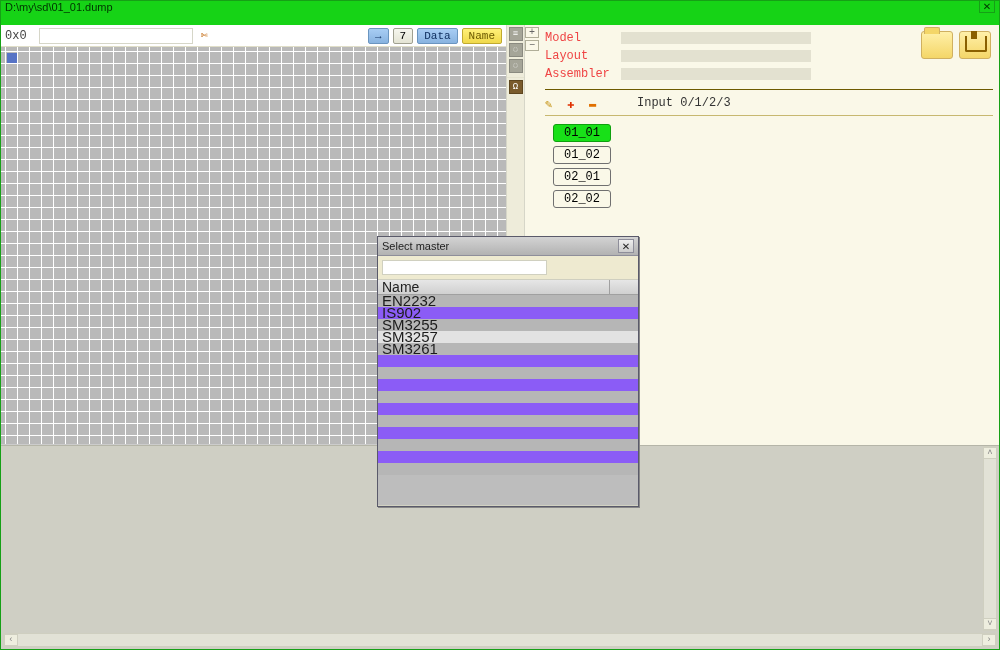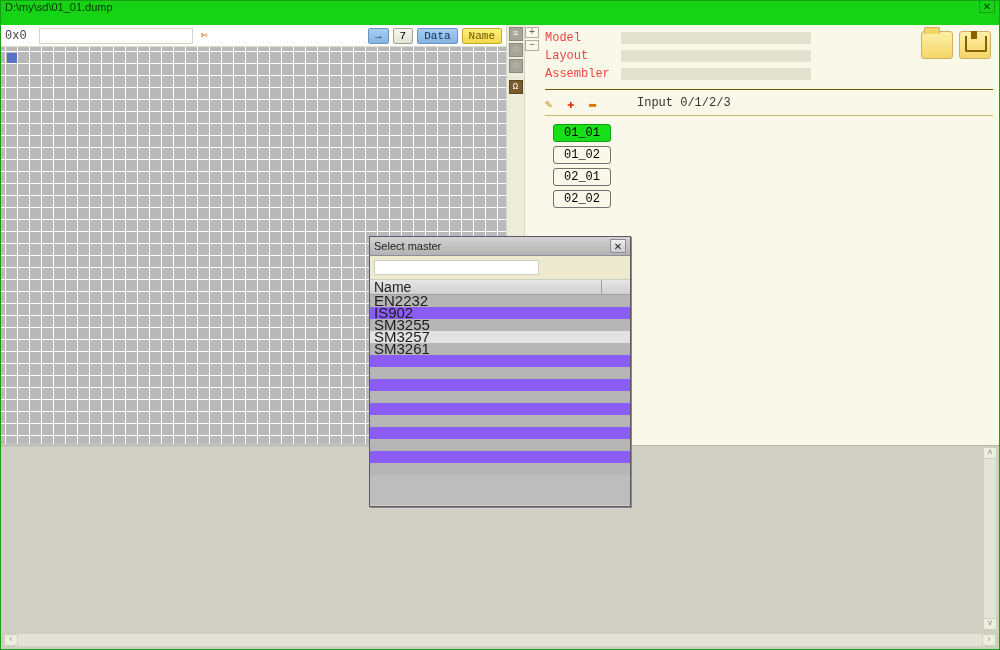--- a/index.html
+++ b/index.html
@@ -54,21 +54,21 @@
   .chips { display:flex; flex-direction:column; gap:4px; padding-left:8px; }
   .chip { border:1px solid #707070; border-radius:3px; padding:1px 8px; width:58px; text-align:center; font-family:"Courier New",monospace; background:#faf8e8; cursor:pointer; }
   .chip.active { background:#18e018; border-color:#0ea00e; }
 
   .lower { flex:1; background:#cfcfc4; position:relative; border-top:1px solid #b5b5a8; }
   .hscroll { position:absolute; left:2px; right:2px; bottom:2px; height:14px; background:#e2e2d6; border:1px solid #cfcfc0; display:flex; justify-content:space-between; align-items:center; }
   .sc-arrow { width:14px; height:12px; background:#eeeedf; border:1px solid #cfcfc0; font-size:9px; color:#888; display:flex; align-items:center; justify-content:center; }
   .vscroll { position:absolute; right:2px; top:0px; bottom:18px; width:14px; background:#e2e2d6; border:1px solid #cfcfc0; display:flex; flex-direction:column; justify-content:space-between; align-items:center; }
 
   
-  .dialog { position:absolute; left:369px; top:236px; width:262px; height:271px; border:1px solid #5a5a6a; background:#d2d2c2; box-shadow:1px 1px 0 #888; font-family:"Segoe UI", Arial, sans-serif; font-size:11px; }
+  .dialog { position:absolute; left:377px; top:236px; width:262px; height:271px; border:1px solid #5a5a6a; background:#d2d2c2; box-shadow:1px 1px 0 #888; font-family:"Segoe UI", Arial, sans-serif; font-size:11px; }
   .dlg-title { height:19px; background:linear-gradient(#d3d3d3,#b2b2b2); display:flex; align-items:center; justify-content:space-between; padding:0 4px; border-bottom:1px solid #8e8e9a; color:#222; }
   .dlg-close { width:16px; height:14px; border:1px solid #8e8e9a; background:linear-gradient(#eee,#ccc); font-size:10px; display:flex; align-items:center; justify-content:center; cursor:pointer; }
   .dlg-search { padding:4px; background:#eeead0; border-bottom:1px solid #cfcfc0; }
   .dlg-search input { width:165px; height:15px; border:1px solid #d0d0c0; background:#fff; font-size:11px; padding:0 2px; }
   .dlg-body { height:225px; overflow:hidden; position:relative; background:#bdbdbd; }
   .dlg-head-row { display:flex; height:15px; background:linear-gradient(#e6e6e6,#d0d0d0); border-bottom:1px solid #a0a0a0; font-size:14px; color:#222; }
   .dlg-head-name { width:232px; padding-left:4px; border-right:1px solid #a0a0a0; display:flex; align-items:center; }
   .dlg-head-ext { flex:1; }
   .dlg-row { height:12px; line-height:12px; padding-left:4px; color:#1c1c1c; font-size:15px; font-family:"Segoe UI", Arial, sans-serif; }
   .dlg-row.odd { background:#b6b6b6; }

